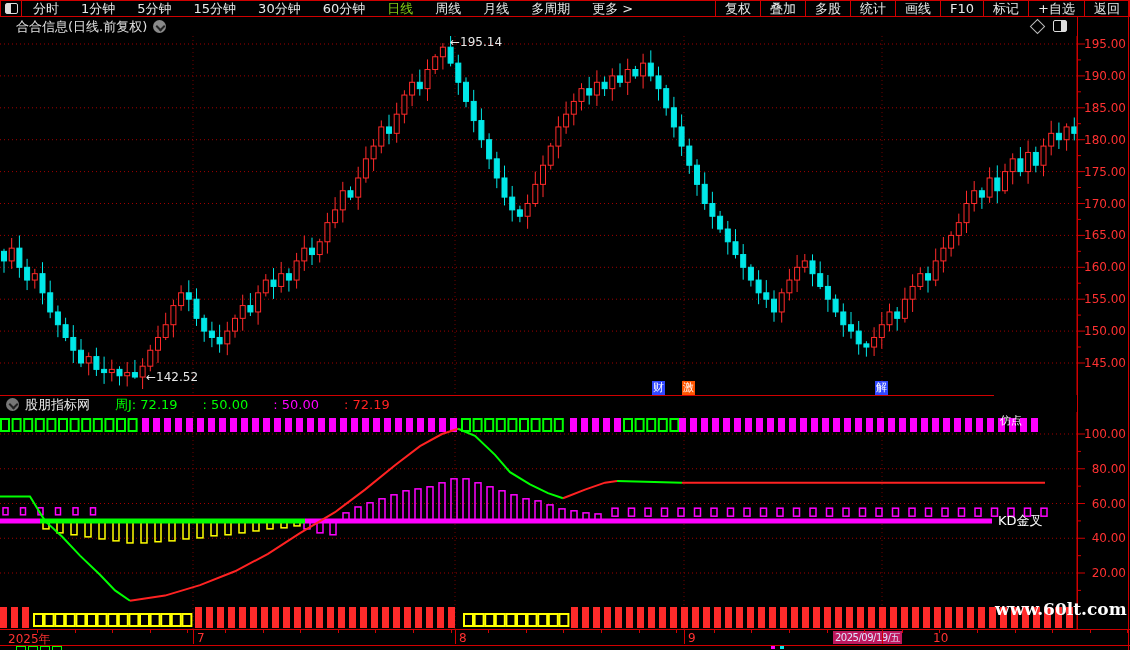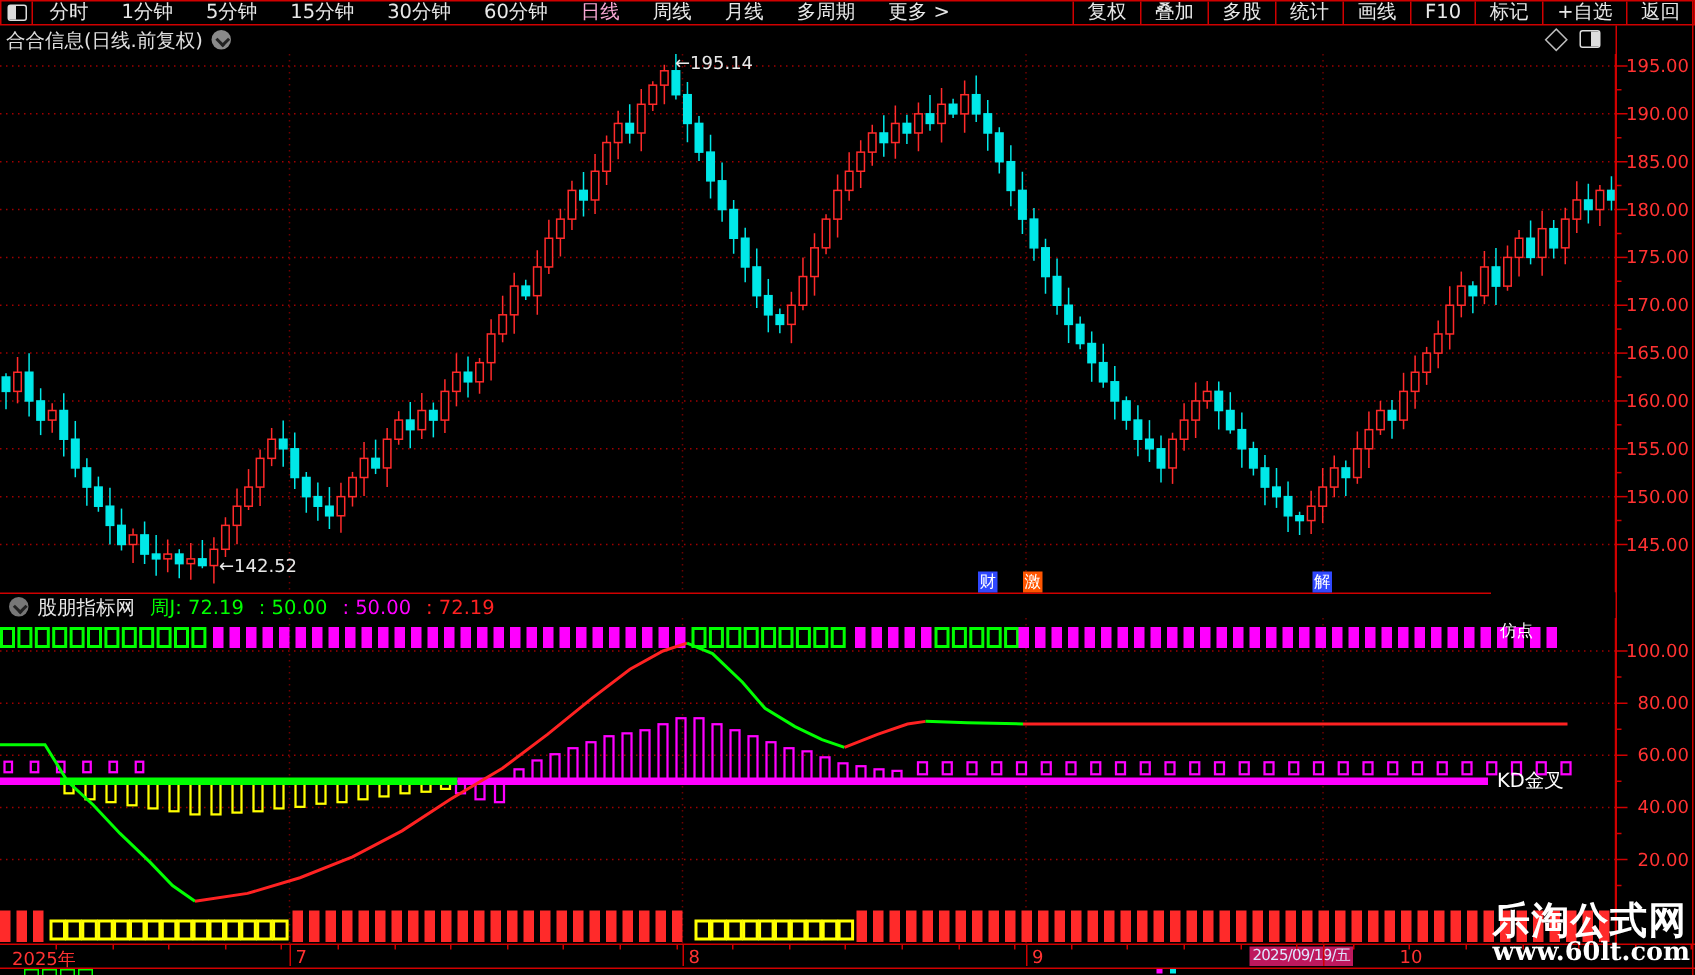--- a/index.html
+++ b/index.html
@@ -5,35 +5,35 @@
   html,body{margin:0;padding:0;background:#000;width:1130px;height:650px;overflow:hidden;
     font-family:"DejaVu Sans","Liberation Sans",sans-serif;-webkit-font-smoothing:none;}
   .abs{position:absolute;}
   
   #toolbar{left:0;top:0;width:1128px;height:15px;border:1px solid #d00000;background:#000;
     display:flex;align-items:center;font-size:13px;color:#e8e8e8;}
   #tb-icon{width:20px;height:15px;border-right:1px solid #d00000;display:flex;align-items:center;justify-content:center;}
   #tb-icon span{display:block;width:11px;height:9px;border:1px solid #ddd;border-radius:2px;background:linear-gradient(90deg,#ddd 0 45%,#000 45%);}
   #tb-left{display:flex;align-items:center;gap:0;}
   #tb-left .tbi{padding:0 11px;cursor:default;line-height:15px;}
-  #tb-left .tbi.active{color:#f9a8d4;}
+  #tb-left .tbi.active{color:#84cc16;}
   #tb-right{margin-left:auto;display:flex;height:15px;align-items:center;}
   #tb-right .tbr{padding:0 9px;border-left:1px solid #d00000;line-height:15px;text-align:right;}
   
   #titlerow{left:0;top:17px;width:1130px;height:19px;color:#e0e0e0;font-size:13px;display:flex;align-items:center;}
-  #titlerow .ttl{margin-left:4px;}
+  #titlerow .ttl{margin-left:16px;}
   .circ-chevron{display:inline-block;width:13px;height:13px;border-radius:50%;background:#8a8a8a;margin-left:6px;position:relative;}
   .circ-chevron::after{content:"";position:absolute;left:3.5px;top:3px;width:5px;height:5px;border-left:2px solid #222;border-bottom:2px solid #222;transform:rotate(-45deg);}
   #titlerow-icons{position:absolute;left:1032px;top:20px;display:flex;gap:10px;align-items:center;}
   .dia{width:9px;height:9px;border:1px solid #bbb;transform:rotate(45deg);}
   .halfsq{width:12px;height:10px;border:1px solid #ddd;border-radius:2px;background:linear-gradient(90deg,#000 0 55%,#ddd 55%);}
   
   #indheader{left:0;top:395px;width:994px;height:17px;border-top:1px solid #d00000;display:flex;align-items:center;font-size:13px;}
   #indheader .nm{color:#e8e8e8;margin-left:6px;}
-  #indheader .p{margin-left:10px;}
+  #indheader .p{margin-left:25px;}
   
   #timeline{left:0;top:629px;width:1130px;height:15px;border-top:1px solid #d00000;border-bottom:1px solid #d00000;font-size:12px;color:#ff3232;}
   #timeline .yr{position:absolute;left:8px;top:1px;}
   #timeline .mo{position:absolute;top:1px;}
   #timeline .tick{position:absolute;top:0;width:1px;background:#d00000;}
   #seldate{position:absolute;top:0.5px;background:#be185d;color:#dfe4ff;font-size:10px;padding:0 2px;height:13px;line-height:13px;letter-spacing:-0.5px;}
   
   .vline{width:1px;background:#d00000;}
   #watermark{left:995px;top:601px;width:130px;text-align:center;color:#fff;z-index:30;}
   #watermark .w1{font-size:25px;font-weight:bold;letter-spacing:1px;line-height:26px;}
@@ -792,21 +792,20 @@
 <div id="bottomstrip" class="abs">
     <i style="left: 16px; width: 8px; border: 1px solid rgb(0, 255, 0);"></i>
     <i style="left: 28px; width: 8px; border: 1px solid rgb(0, 255, 0);"></i>
     <i style="left: 40px; width: 8px; border: 1px solid rgb(0, 255, 0);"></i>
     <i style="left: 52px; width: 8px; border: 1px solid rgb(0, 255, 0);"></i>
     <i style="left: 771px; width: 4px; background: rgb(255, 0, 255);"></i>
     <i style="left: 780px; width: 4px; background: rgb(0, 232, 232);"></i>
   </div>
 
 <div id="watermark" class="abs">
-  <div class="w1">乐淘公式网</div>
   <div class="w2">www.60lt.com</div>
 </div>
 
 <div class="vline abs" style="left:1077px;top:17px;height:612px"></div>
 <div class="vline abs" style="left:1128px;top:0;height:650px"></div>
 
 <div class="badge" style="left: 652px; top: 381px; background: rgb(48, 72, 255);">财</div>
 <div class="badge" style="left: 682px; top: 381px; background: rgb(255, 85, 0);">激</div>
 <div class="badge" style="left: 875px; top: 381px; background: rgb(48, 72, 255);">解</div>
 

